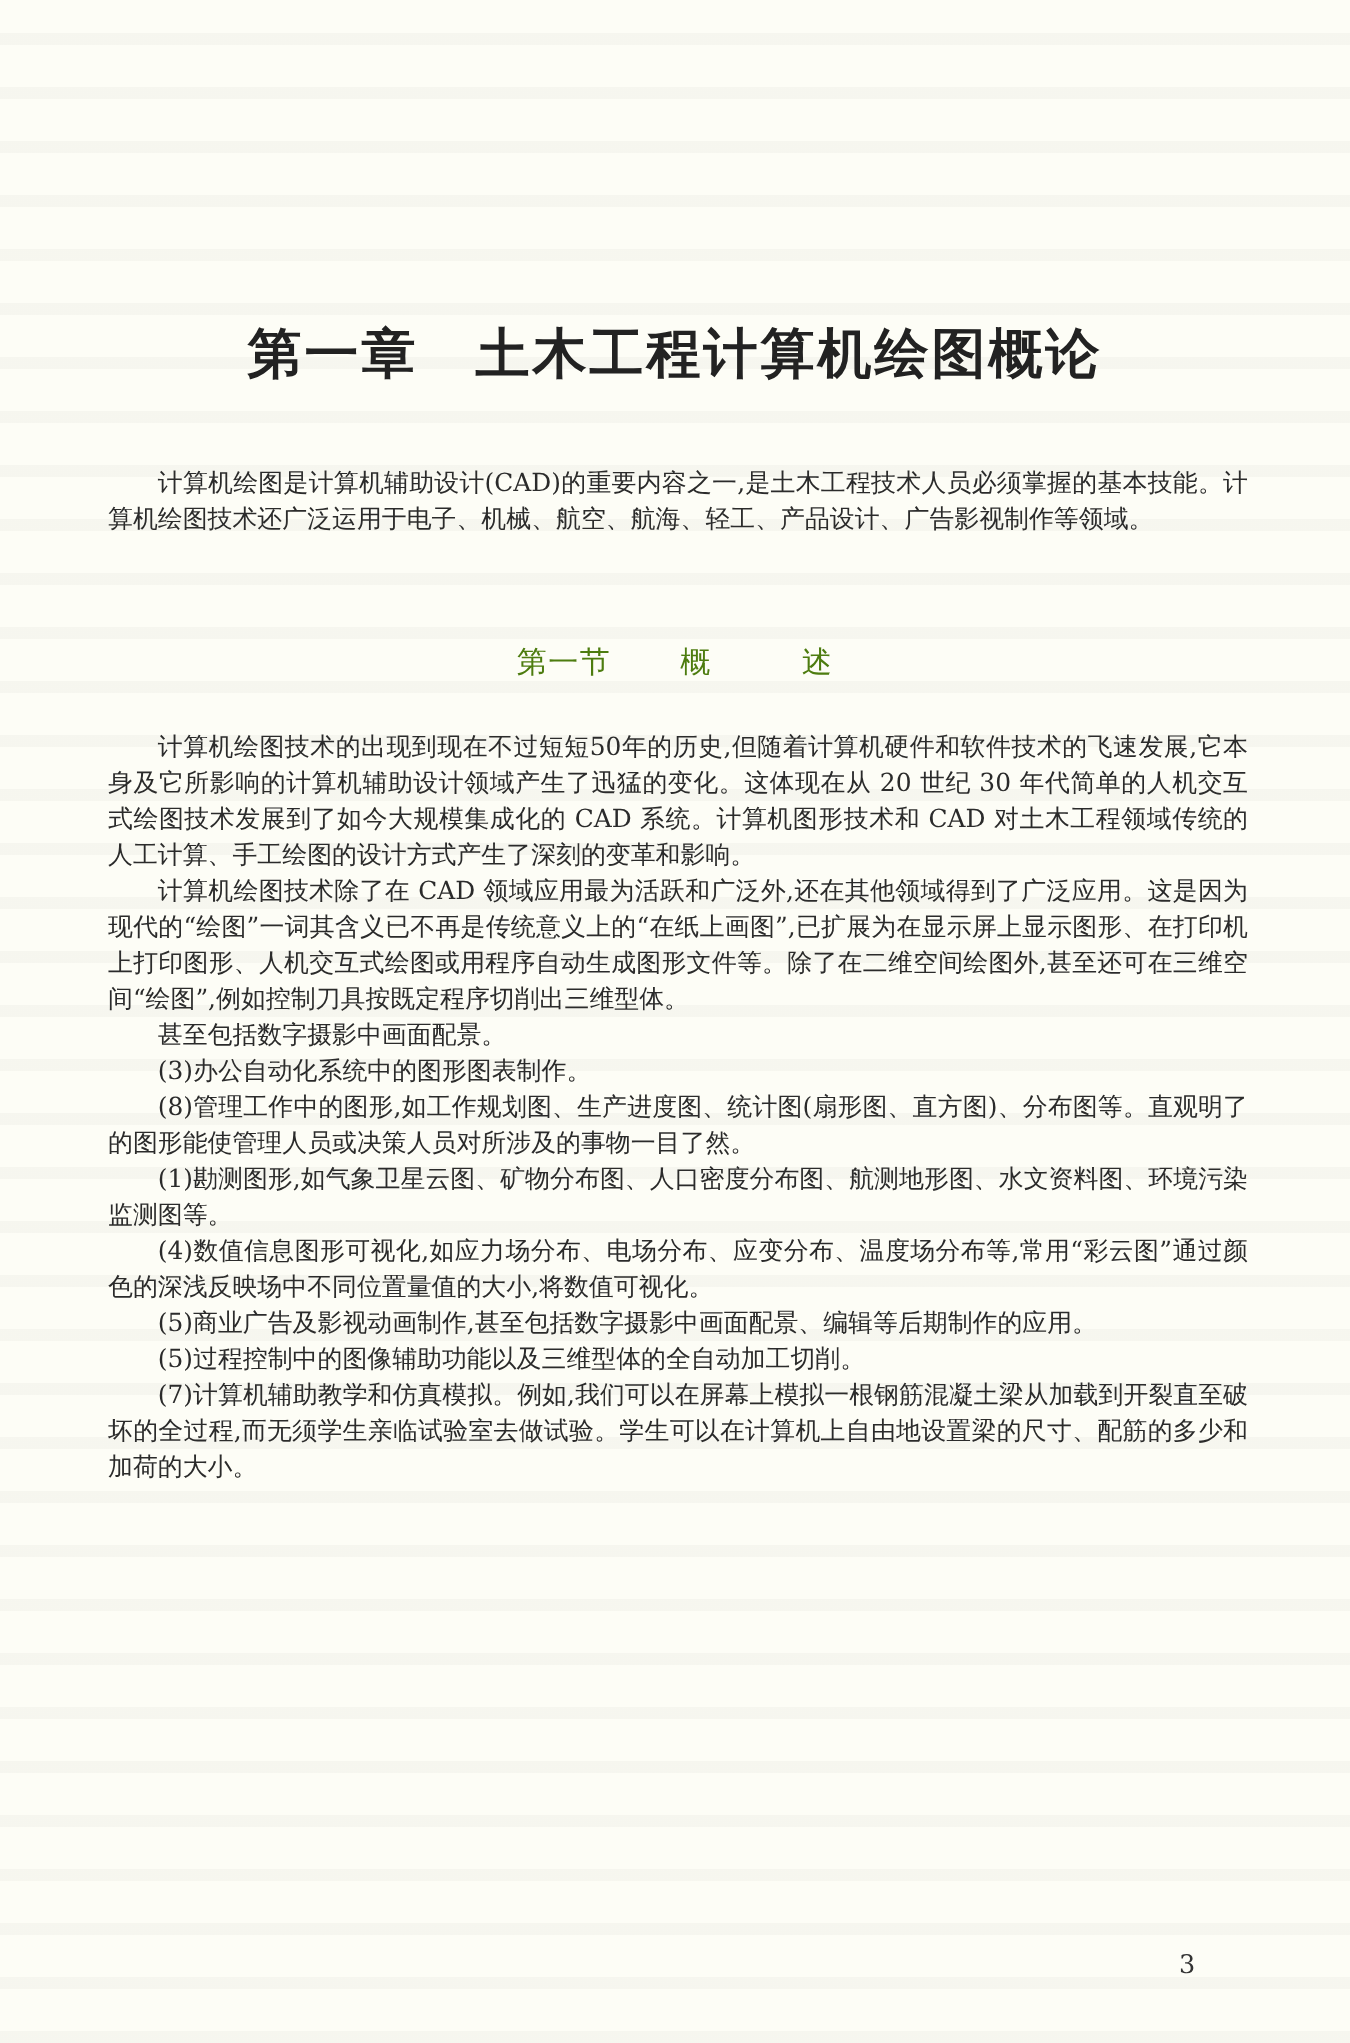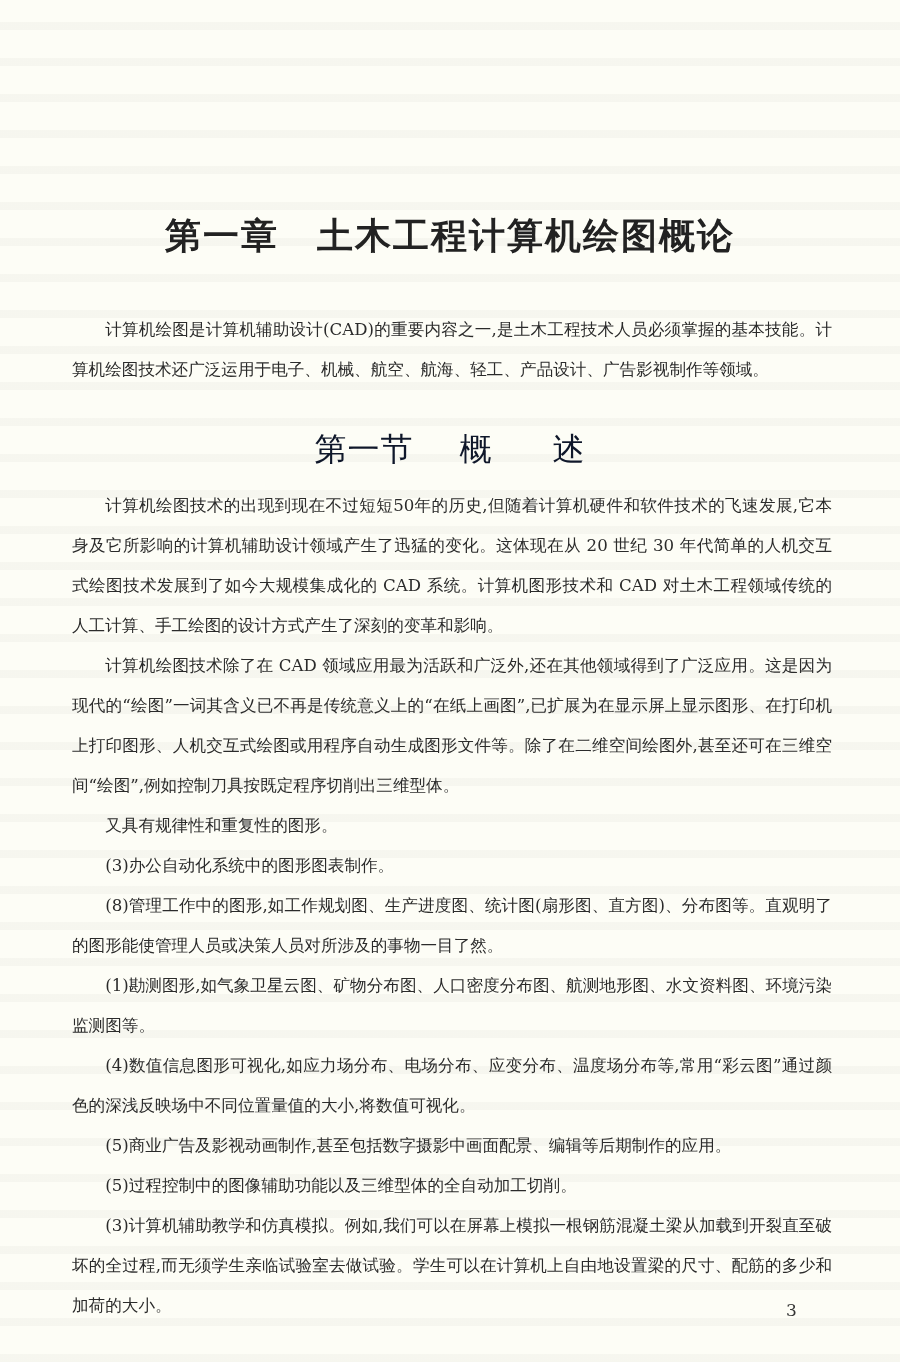--- a/index.html
+++ b/index.html
@@ -20,27 +20,27 @@
   .chapter-title {
     position: absolute; left: 0; top: 212px; width: 900px;
     text-align: center;
     font-family: "DejaVu Sans", "Liberation Sans", sans-serif;
     font-size: 36px; font-weight: bold; letter-spacing: 2px;
     color: #222;
   }
   .chapter-title .num { margin-right: 38px; }
   .body-text {
     position: absolute; left: 72px; width: 760px;
-    font-size: 16.6px; line-height: 40px;
+    font-size: 16.6px; line-height: 24px;
     text-align: justify; text-align-last: left;
   }
   .intro { top: 310px; }
   .section-title {
     position: absolute; left: 0; top: 428px; width: 900px;
-    text-align: center; font-size: 32px; letter-spacing: 1px; color: #0f172a;
+    text-align: center; font-size: 20px; letter-spacing: 1px; color: #4d7c0f;
   }
   .section-title span { display: inline-block; }
   .section-title .gap { width: 60px; }
   .main { top: 486px; }
   p { margin: 0; text-indent: 2em; }
   .page-number {
     position: absolute; left: 786px; top: 1300px;
     font-size: 17px; color: #333;
   }
 </style>
@@ -58,24 +58,24 @@
     <p>计算机绘图是计算机辅助设计(CAD)的重要内容之一,是土木工程技术人员必须掌握的基本技能。计算机绘图技术还广泛运用于电子、机械、航空、航海、轻工、产品设计、广告影视制作等领域。</p>
   </div>
 
   <h2 class="section-title" style="margin:0;font-weight:normal;">
     <span>第一节</span><span class="gap" style="width:46px"></span><span>概</span><span class="gap"></span><span>述</span>
   </h2>
 
   <div class="body-text main">
     <p>计算机绘图技术的出现到现在不过短短50年的历史,但随着计算机硬件和软件技术的飞速发展,它本身及它所影响的计算机辅助设计领域产生了迅猛的变化。这体现在从 20 世纪 30 年代简单的人机交互式绘图技术发展到了如今大规模集成化的 CAD 系统。计算机图形技术和 CAD 对土木工程领域传统的人工计算、手工绘图的设计方式产生了深刻的变革和影响。</p>
     <p>计算机绘图技术除了在 CAD 领域应用最为活跃和广泛外,还在其他领域得到了广泛应用。这是因为现代的“绘图”一词其含义已不再是传统意义上的“在纸上画图”,已扩展为在显示屏上显示图形、在打印机上打印图形、人机交互式绘图或用程序自动生成图形文件等。除了在二维空间绘图外,甚至还可在三维空间“绘图”,例如控制刀具按既定程序切削出三维型体。</p>
-    <p>又具有规律性和重复性的图形。</p>
+    <p>甚至包括数字摄影中画面配景。</p>
     <p>(3)办公自动化系统中的图形图表制作。</p>
     <p>(8)管理工作中的图形,如工作规划图、生产进度图、统计图(扇形图、直方图)、分布图等。直观明了的图形能使管理人员或决策人员对所涉及的事物一目了然。</p>
     <p>(1)勘测图形,如气象卫星云图、矿物分布图、人口密度分布图、航测地形图、水文资料图、环境污染监测图等。</p>
     <p>(4)数值信息图形可视化,如应力场分布、电场分布、应变分布、温度场分布等,常用“彩云图”通过颜色的深浅反映场中不同位置量值的大小,将数值可视化。</p>
     <p>(5)商业广告及影视动画制作,甚至包括数字摄影中画面配景、编辑等后期制作的应用。</p>
     <p>(5)过程控制中的图像辅助功能以及三维型体的全自动加工切削。</p>
-    <p>(3)计算机辅助教学和仿真模拟。例如,我们可以在屏幕上模拟一根钢筋混凝土梁从加载到开裂直至破坏的全过程,而无须学生亲临试验室去做试验。学生可以在计算机上自由地设置梁的尺寸、配筋的多少和加荷的大小。</p>
+    <p>(7)计算机辅助教学和仿真模拟。例如,我们可以在屏幕上模拟一根钢筋混凝土梁从加载到开裂直至破坏的全过程,而无须学生亲临试验室去做试验。学生可以在计算机上自由地设置梁的尺寸、配筋的多少和加荷的大小。</p>
   </div>
 
   <div class="page-number">3</div>
 </div>
 
 </body></html>

